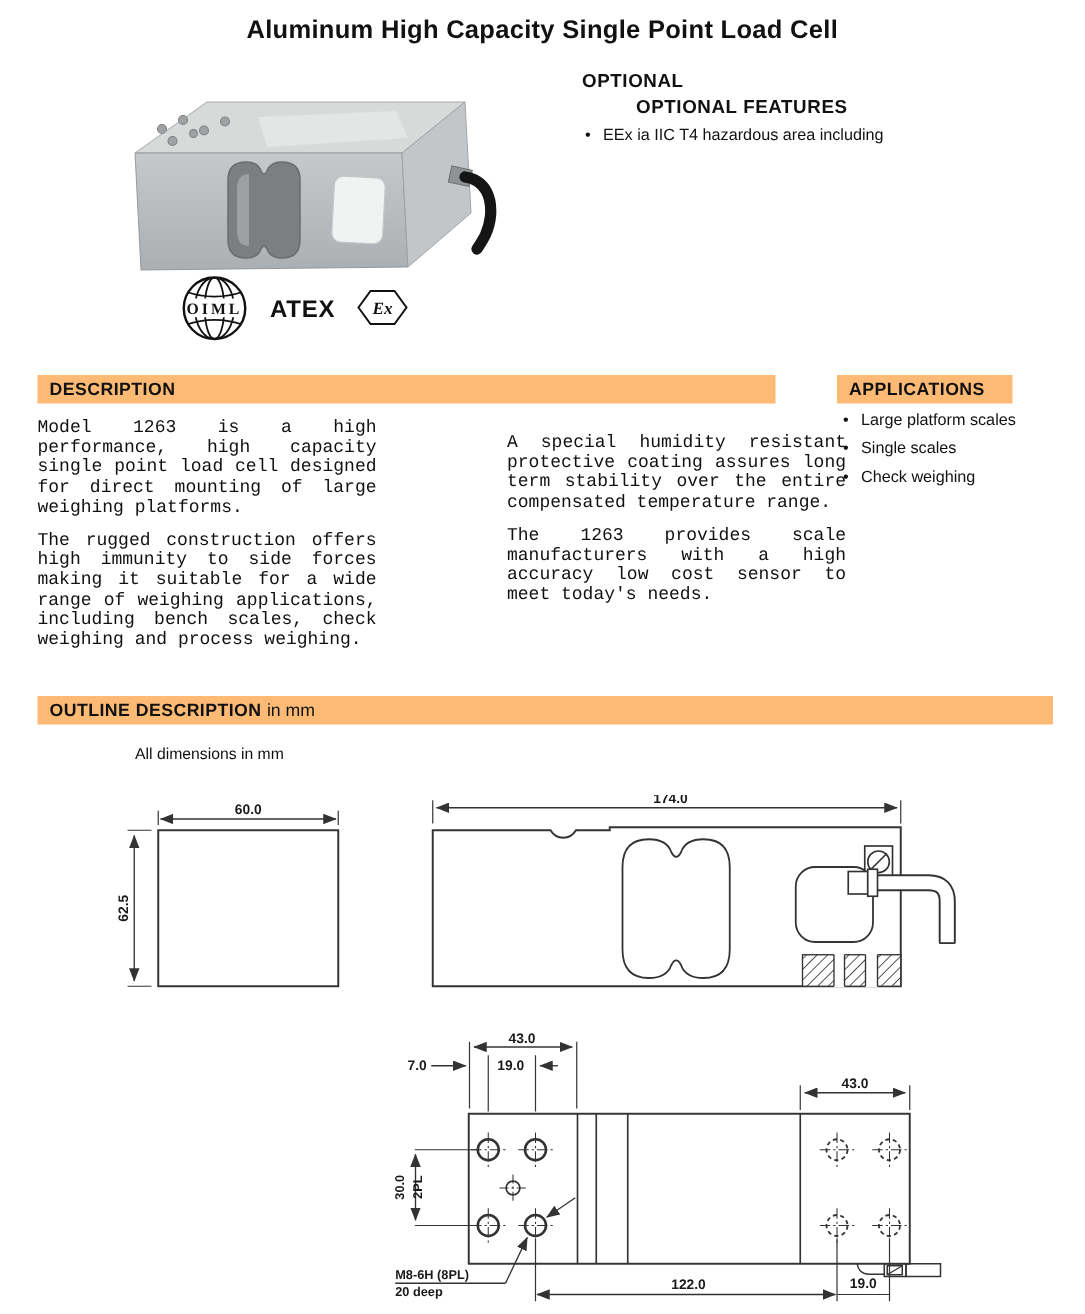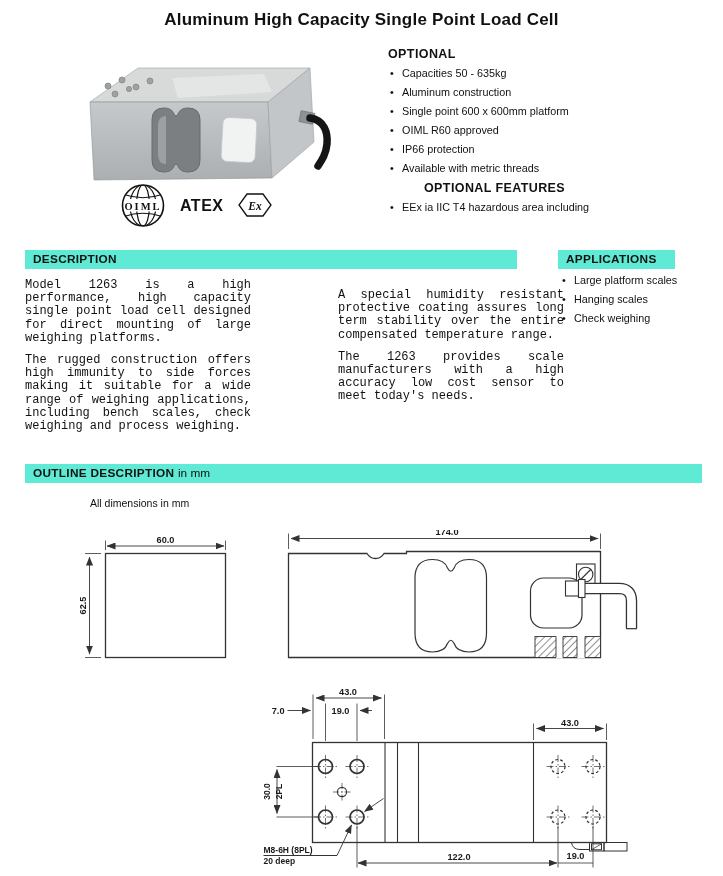--- a/index.html
+++ b/index.html
@@ -13,21 +13,21 @@
   }
   
   .features { position:absolute; left:388px; top:47px; width:330px; }
   .feat-heading { font-size:12.5px; font-weight:bold; letter-spacing:.4px; margin:0 0 3px 0; }
   .feat-heading.optional { margin-top:3px;margin-left:36px; }
   ul.blist { list-style:none; margin:0; padding:0; }
   ul.blist li { position:relative; padding-left:14px; font-size:10.8px; line-height:19px; }
   ul.blist li::before { content:"•"; position:absolute; left:2px; top:0; }
   
   .bar {
-    position:absolute; height:19px; line-height:19px; background:#5eead4;
+    position:absolute; height:19px; line-height:19px; background:#fdba74;
     font-weight:bold; font-size:11.8px; padding-left:8px; box-sizing:border-box; letter-spacing:.3px;
   }
   .bar .suffix { font-weight:normal; letter-spacing:0; }
   
   .col { position:absolute; width:226px; font-size:12px; line-height:13.2px; text-align:justify;font-family:Liberation Mono, monospace; }
   .col p { margin:0 0 9px 0; }
   .apps-list { position:absolute; left:560px; top:271px; width:150px; }
   .apps-list li { line-height:18.6px; }
   .dims-note { position:absolute; left:90px; top:497px; font-size:10.5px; }
   .photo-wrap { position:absolute; left:72px; top:56px; }
@@ -93,28 +93,20 @@
       <text x="60" y="29" font-size="16" font-weight="bold" letter-spacing=".5" fill="#111">ATEX</text>
       <g transform="translate(119,12)">
         <polygon points="8,0 24,0 32,11 24,22 8,22 0,11" fill="none" stroke="#111" stroke-width="1.3"></polygon>
         <text x="16" y="15.5" text-anchor="middle" font-size="11.5" font-weight="bold" font-style="italic" font-family="Liberation Serif, serif" fill="#111">Ex</text>
       </g>
     </svg>
   </div>
 
   <div class="features">
     <div class="feat-heading">OPTIONAL</div>
-    <ul class="blist">
-      <li>Capacities 50 - 635kg</li>
-      <li>Aluminum construction</li>
-      <li>Single point 600 x 600mm platform</li>
-      <li>OIML R60 approved</li>
-      <li>IP66 protection</li>
-      <li>Available with metric threads</li>
-    </ul>
     <div class="feat-heading optional">OPTIONAL FEATURES</div>
     <ul class="blist">
       <li>EEx ia IIC T4 hazardous area including</li>
     </ul>
   </div>
 
   <div class="bar" style="left:25px; top:250px; width:492px;">
     <span>DESCRIPTION</span>
   </div>
   <div class="bar" style="left:558px; top:250px; width:117px;">
@@ -125,21 +117,21 @@
     <p>Model 1263 is a high performance, high capacity single point load cell designed for direct mounting of large weighing platforms.</p>
     <p>The rugged construction offers high immunity to side forces making it suitable for a wide range of weighing applications, including bench scales, check weighing and process weighing.</p>
   </div>
   <div class="col" style="left:290px; top:289px;margin-left:48px;">
     <p>A special humidity resistant protective coating assures long term stability over the entire compensated temperature range.</p>
     <p>The 1263 provides scale manufacturers with a high accuracy low cost sensor to meet today's needs.</p>
   </div>
 
   <ul class="blist apps-list">
     <li>Large platform scales</li>
-    <li>Hanging scales</li>
+    <li>Single scales</li>
     <li>Check weighing</li>
   </ul>
 
   <div class="bar" style="left:25px; top:464px; width:677px;">
     <span>OUTLINE DESCRIPTION</span>&nbsp;<span class="suffix">in mm</span>
   </div>
   <div class="dims-note">All dimensions in mm</div>
 
   <svg class="drawings" width="723" height="346" viewBox="0 530 723 346">
     <defs>

